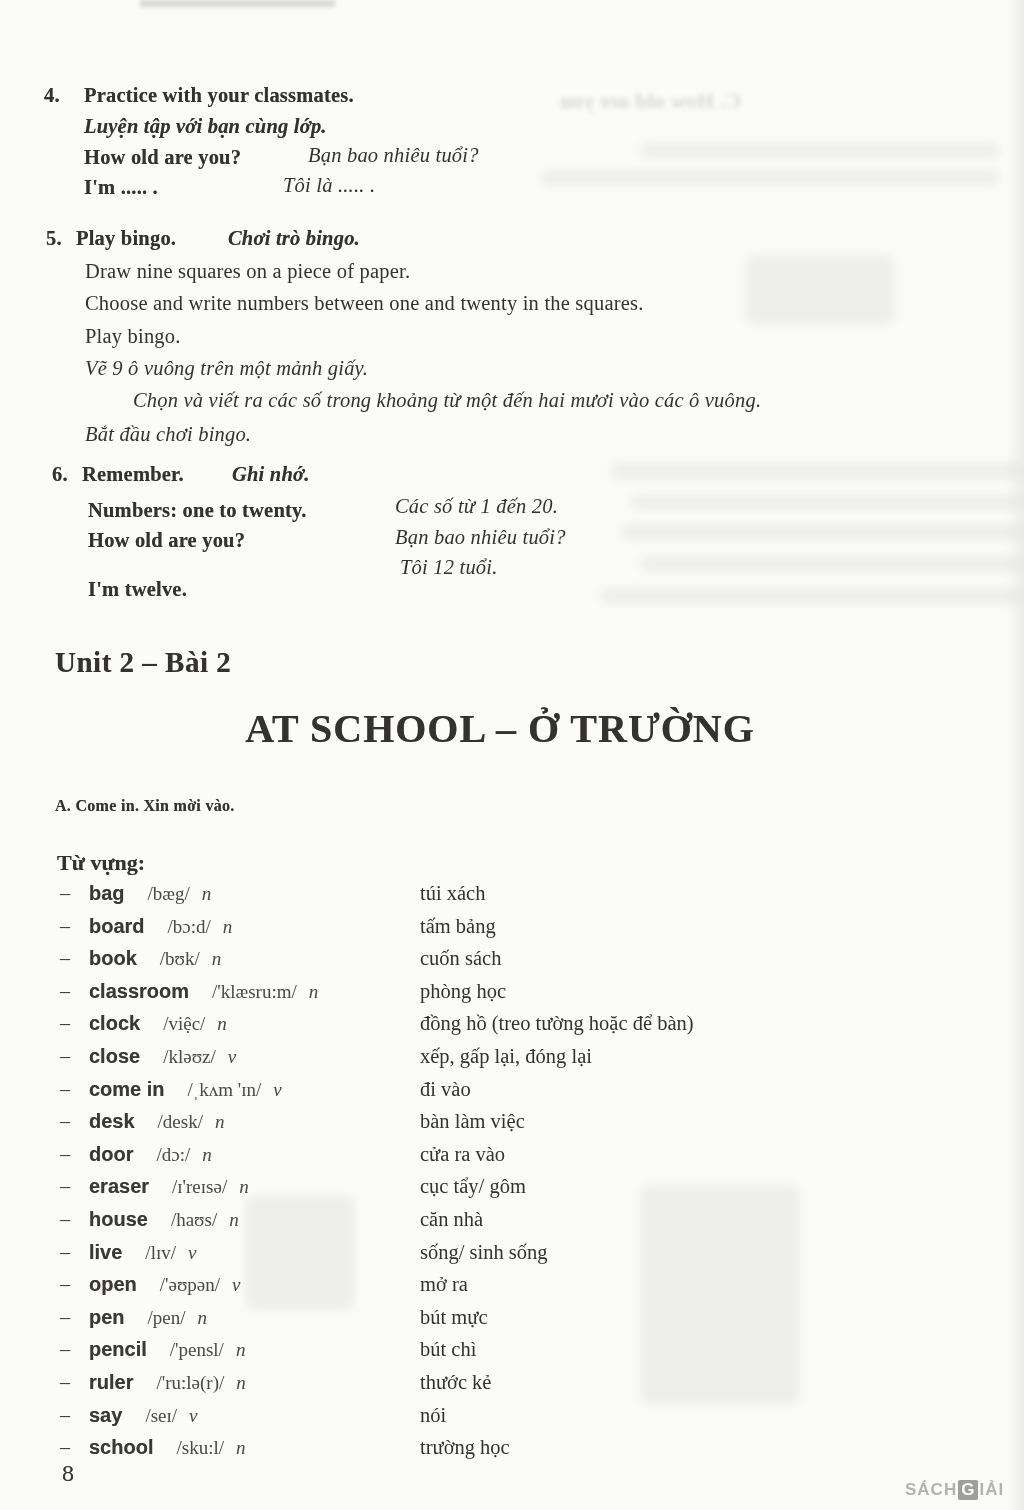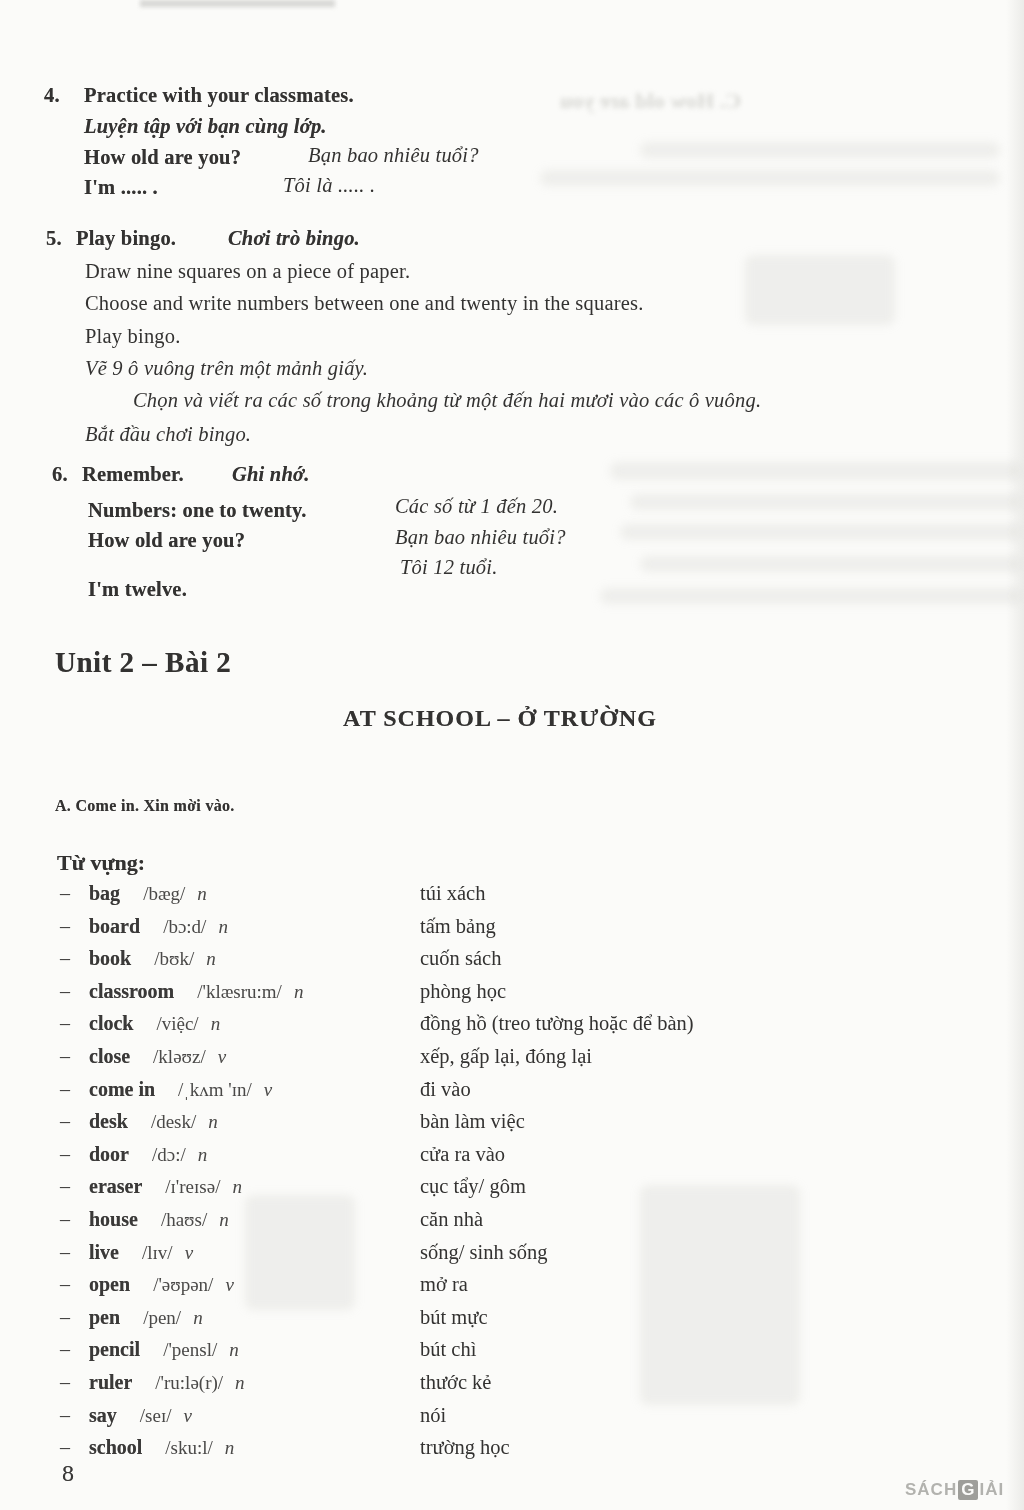--- a/index.html
+++ b/index.html
@@ -12,29 +12,29 @@
     overflow:hidden;
   }
   .abs{position:absolute;white-space:nowrap;}
   .b{font-weight:bold;}
   .i{font-style:italic;}
   .line{font-size:20.5px;letter-spacing:0.2px;}
   .soft{text-shadow:0 0 0.45px rgba(51,50,49,.55);}
 
   
   .unit-heading{font-size:29px;font-weight:bold;letter-spacing:0.5px;}
-  .unit-title{font-size:24px;font-weight:bold;letter-spacing:1px;}
+  .unit-title{font-size:40px;font-weight:bold;letter-spacing:1px;}
   .section-a{font-size:16px;font-weight:bold;letter-spacing:0.3px;}
   .vocab-label{font-size:22px;font-weight:bold;}
 
   
   .vocab-list{position:absolute;top:882px;left:60px;width:920px;}
   .vrow{position:relative;height:32.6px;white-space:nowrap;}
   .vdash{display:inline-block;width:25px;font-size:20px;color:#3a3938;}
-  .vword{font-family:Liberation Serif, serif;font-weight:bold;font-size:20px;color:#3a3938;text-align:right;}
+  .vword{font-family:Liberation Sans, sans-serif;font-weight:bold;font-size:20px;color:#3a3938;text-align:right;}
   .vphon{margin-left:19px;font-size:19px;color:#4a4948;}
   .vpos{margin-left:8px;font-style:italic;font-size:19px;color:#4a4948;}
   .vmean{position:absolute;left:360px;top:0;font-size:20.5px;color:#333231;}
 
   
   .smudge{position:absolute;pointer-events:none;border-radius:8px;
     background:rgba(176,176,170,0.16);filter:blur(5px);}
   .bleed-text{position:absolute;pointer-events:none;color:#b8b8b2;
     transform:scaleX(-1);filter:blur(2.5px);opacity:.55;
     font-weight:bold;font-size:22px;white-space:nowrap;}

